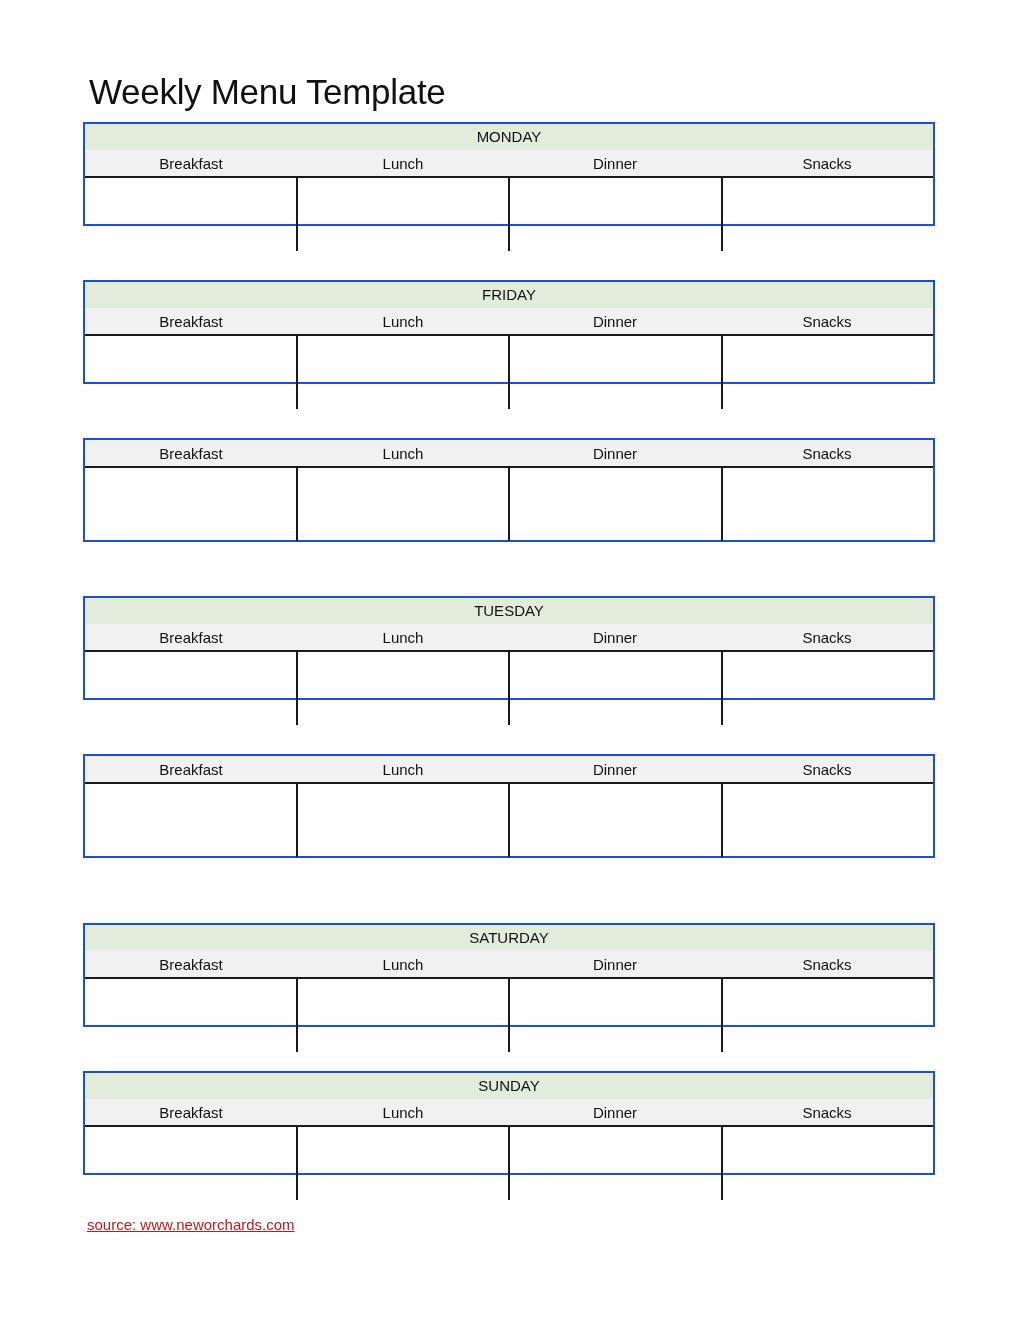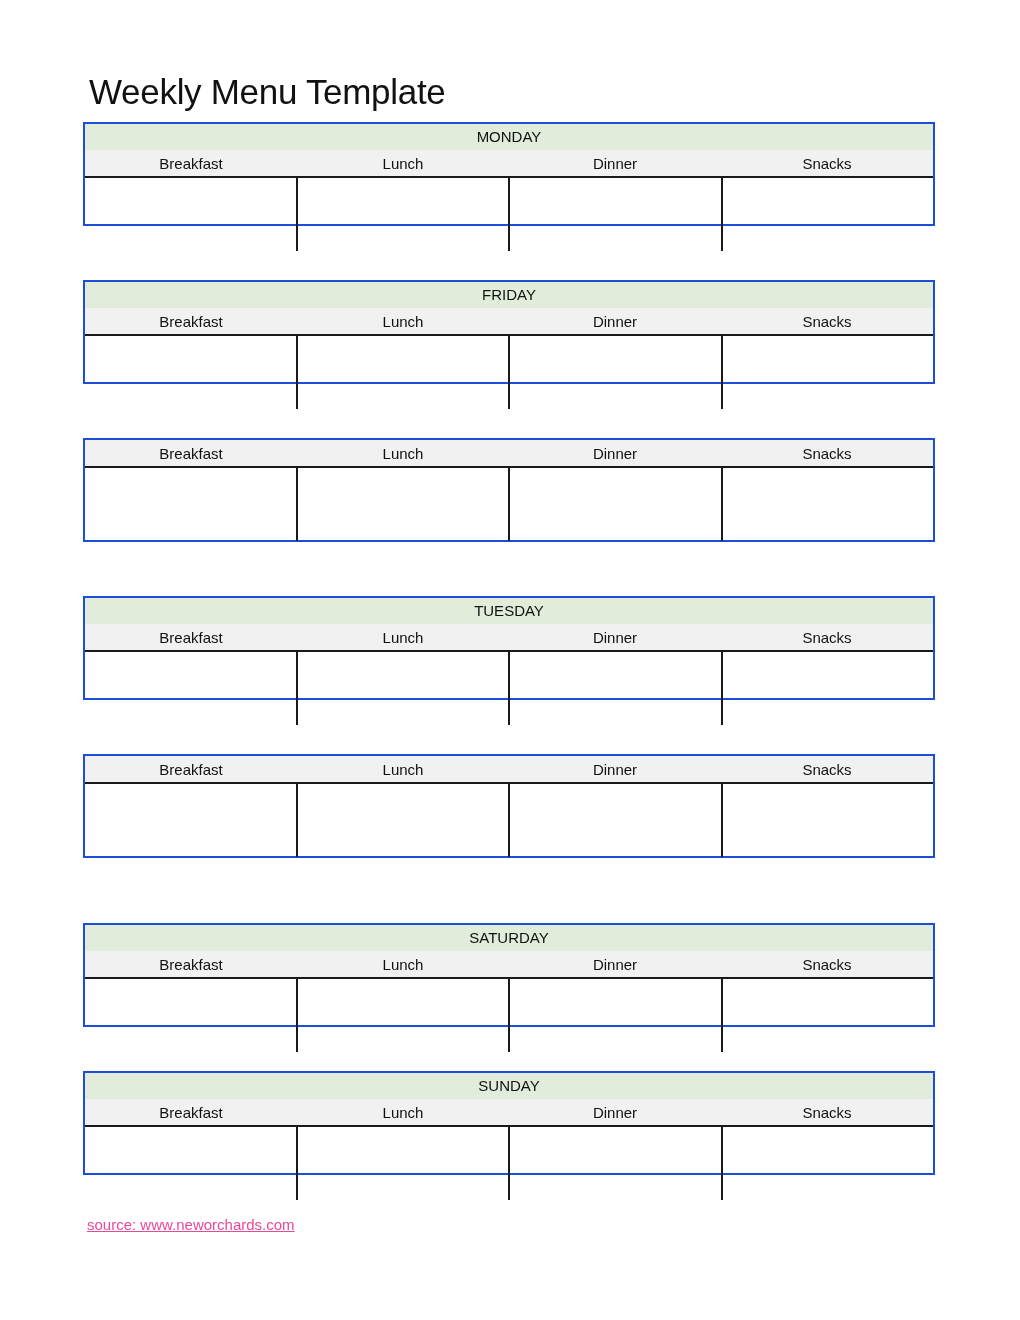--- a/index.html
+++ b/index.html
@@ -5,21 +5,21 @@
   html, body { margin: 0; padding: 0; background: #ffffff; }
   body { width: 1020px; height: 1320px; position: relative; font-family: "Liberation Sans", sans-serif; color: #111; }
   .title { position: absolute; left: 89px; top: 72px; font-size: 35px; font-family: Liberation Sans, sans-serif; font-weight: normal; letter-spacing: -0.3px; margin: 0; }
   .day { position: absolute; left: 83px; width: 852px; height: 104px; box-sizing: border-box; border: 2px solid #1d4ed8; }
   .day-head { height: 26px; background: #e1edda; text-align: center; font-size: 15px; line-height: 26px; }
   .meal-head { height: 26px; background: #f1f1f1; display: flex; border-bottom: 2px solid #1a1a1a; }
   .meal-head span { flex: 1; text-align: center; font-size: 15px; line-height: 28px; }
   .cells { display: flex; height: 73px; }
   .cell { flex: 1; border-right: 2px solid #1a1a1a; }
   .cell:last-child { border-right: none; }
-  .source { position: absolute; left: 87px; top: 1216px; font-size: 15px; color: #ec4899; text-decoration: underline; }
+  .source { position: absolute; left: 87px; top: 1216px; font-size: 15px; color: #b91c1c; text-decoration: underline; }
 </style>
 </head>
 <body>
 
 <h1 class="title">Weekly Menu Template</h1>
 
 <div id="days-container">
     <div class="day" style="top: 122px;">
       <div class="day-head">MONDAY</div>
       <div class="meal-head">

